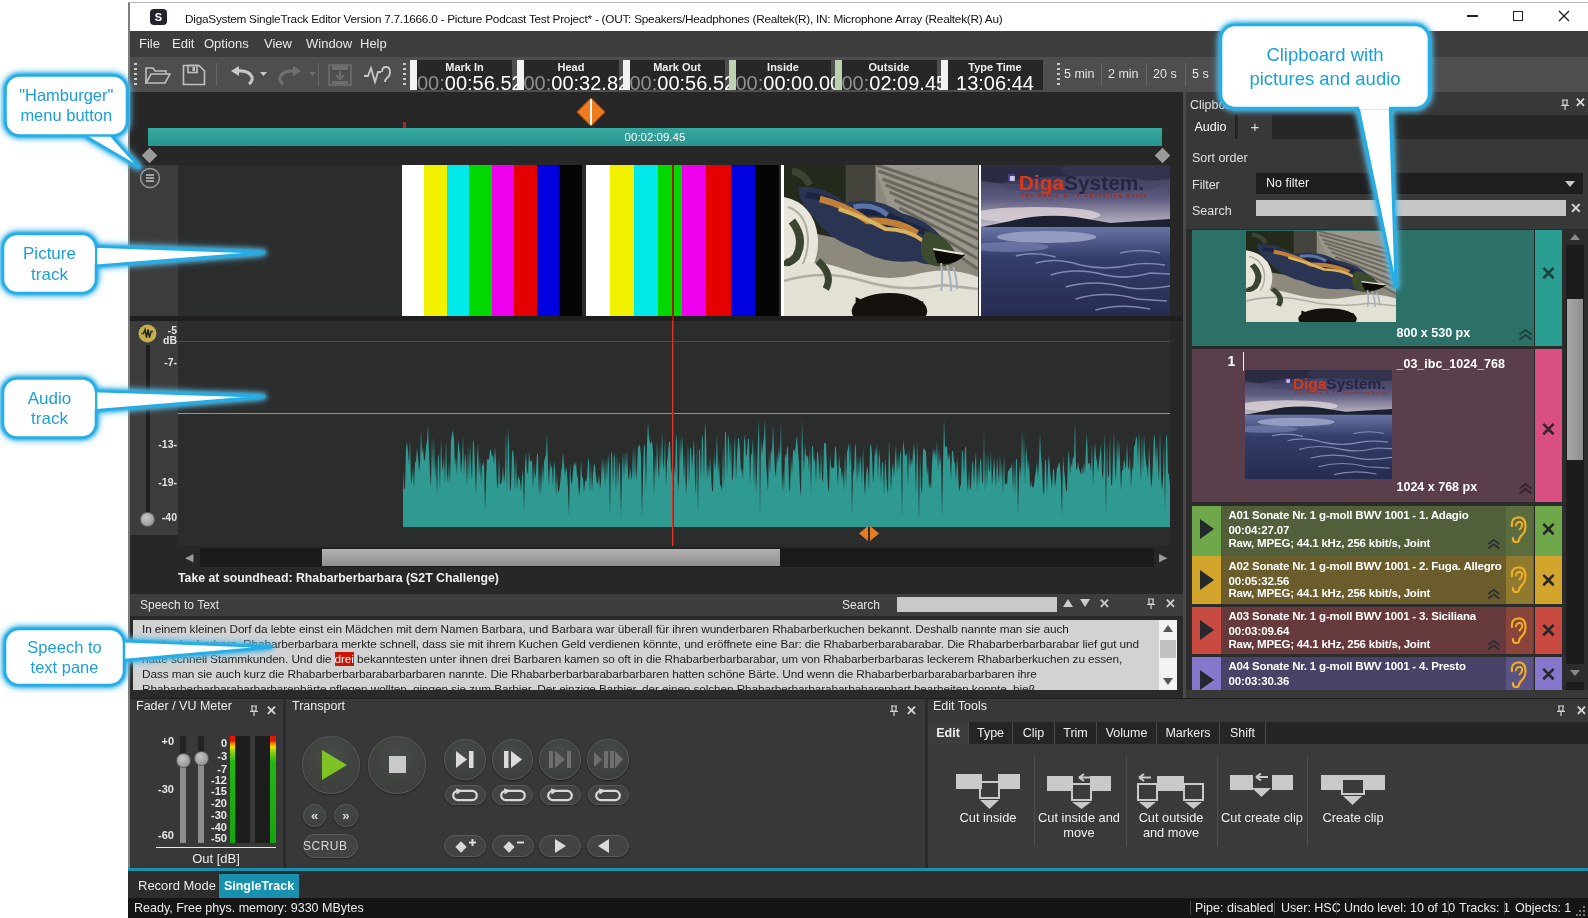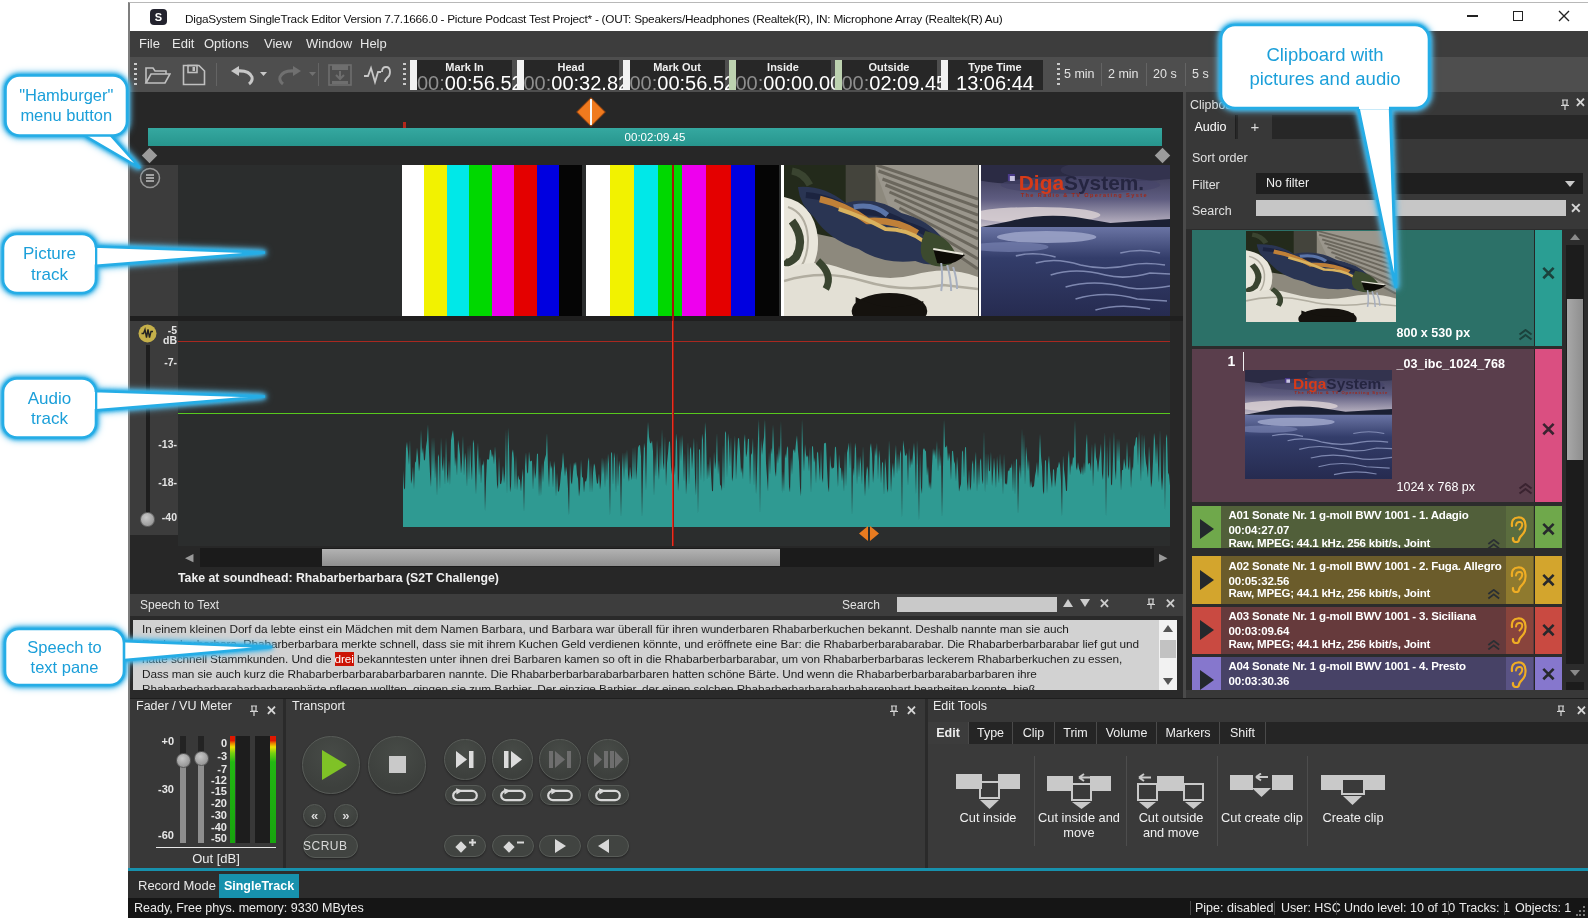--- a/index.html
+++ b/index.html
@@ -249,21 +249,21 @@
         </svg></div>
     </div>
     <div class="abs" style="left:0;top:224px;width:1053px;height:5px;background:#1f1f1f"></div>
     <div class="gutter" style="top:229px;height:214px"></div>
     <div class="lane" style="top:229px;height:225px"></div>
     <div class="abs" style="left:0;top:231.8px;width:47px;text-align:right;font-size:10.5px;font-weight:bold;color:#e3e3e3">-5</div>
     <div class="abs" style="left:0;top:241.5px;width:47px;text-align:right;font-size:10.5px;font-weight:bold;color:#e3e3e3">dB</div>
     <div class="abs" style="left:0;top:263.5px;width:47px;text-align:right;font-size:10.5px;font-weight:bold;color:#e3e3e3">-7-</div>
     <div class="abs" style="left:0;top:297.5px;width:47px;text-align:right;font-size:10.5px;font-weight:bold;color:#e3e3e3">-9-</div>
     <div class="abs" style="left:0;top:345.5px;width:47px;text-align:right;font-size:10.5px;font-weight:bold;color:#e3e3e3">-13-</div>
-    <div class="abs" style="left:0;top:383.5px;width:47px;text-align:right;font-size:10.5px;font-weight:bold;color:#e3e3e3">-18-</div>
+    <div class="abs" style="left:0;top:383.5px;width:47px;text-align:right;font-size:10.5px;font-weight:bold;color:#e3e3e3">-19-</div>
     <div class="abs" style="left:0;top:418.5px;width:47px;text-align:right;font-size:10.5px;font-weight:bold;color:#e3e3e3">-40</div>
     <div class="abs" style="left:16px;top:253px;width:3.5px;height:171px;background:#1e1e1e"></div>
     <div class="abs" style="left:10px;top:419.5px;width:15px;height:15px;border-radius:50%;background:radial-gradient(circle at 40% 35%,#c9c9c9,#8a8a8a);border:1px solid #666"></div>
     <svg class="abs" style="left:7.5px;top:231.5px" width="19" height="19" viewBox="0 0 19 19">
       <circle cx="9.5" cy="9.5" r="9" fill="#c5b04a"></circle>
       <path d="M3.5,9.5 h2 l1.5,-4 1.5,8 1.5,-8 1.5,8 1.5,-6 h2" fill="none" stroke="#222" stroke-width="1.4"></path>
     </svg>
     <div class="abs" style="left:48px;top:248.5px;width:992px;height:1.5px;background:#a82820"></div>
     <div class="abs" style="left:48px;top:320.5px;width:992px;height:1.5px;background:#58c91e"></div>
     <svg class="abs" style="left:273px;top:229px" width="768" height="206" viewBox="0 0 768 206">
@@ -403,26 +403,26 @@
 <path d="M35,91 q18,-5 40,1" fill="none"></path>
 <path d="M140,88 q20,-5 40,0" fill="none"></path>
 </g>
 <g font-family="Liberation Sans,sans-serif">
 <rect x="51.55" y="11.05" width="6.6499999999999995" height="6.6499999999999995" fill="#4a3a8a"></rect>
 <rect x="53.45" y="12.95" width="4.75" height="4.75" fill="#c8c4e0"></rect>
 <text x="62" y="26.25" font-size="19.95" font-weight="bold" fill="#d63a18">Diga<tspan fill="#252540">System.</tspan></text>
 <text x="64" y="32.9" font-size="5.319999999999999" font-weight="bold" fill="#a02818" letter-spacing="1.3299999999999998">The Radio &amp; TV Operating Syste</text>
 </g>
           </svg></div>
-        <div class="abs" style="left:205px;top:131px;font-size:12.5px;font-weight:normal;color:#fff">1024 x 768 px</div>
+        <div class="abs" style="left:205px;top:131px;font-size:12.5px;font-weight:bold;color:#fff">1024 x 768 px</div>
         <svg class="abs" style="left:326px;top:134px" width="15" height="12" viewBox="0 0 15 12">
           <path d="M1.5,5.5 L7.5,1 L13.5,5.5 M1.5,10.5 L7.5,6 L13.5,10.5" stroke="#3a2330" stroke-width="2" fill="none"></path>
         </svg>
       </div>
-      <div class="cliprow" style="top:276.5px;height:42px;background:#515f3a">
+      <div class="cliprow" style="top:276.5px;height:51px;background:#515f3a">
         <div class="abs" style="left:0;top:0;width:29.5px;height:100%;background:#6fa84b"></div>
         <div class="abs" style="left:8px;top:13.75px;width:0;height:0;border-top:10px solid transparent;border-bottom:10px solid transparent;border-left:14px solid #23282c"></div>
         <div class="abs" style="left:37px;top:3.5px;font-size:11.5px;font-weight:bold;color:#fff;white-space:nowrap;letter-spacing:-0.2px">A01 Sonate Nr. 1 g-moll BWV 1001 - 1. Adagio</div>
         <div class="abs" style="left:37px;top:18.5px;font-size:11.5px;font-weight:bold;color:#fff;letter-spacing:-0.1px">00:04:27.07</div>
         <div class="abs" style="left:37px;top:31px;font-size:11.5px;font-weight:bold;color:#fff;white-space:nowrap;letter-spacing:-0.2px">Raw, MPEG; 44.1 kHz, 256 kbit/s, Joint</div>
         <svg class="abs" style="left:295px;top:33px" width="13.5" height="10.8" viewBox="0 0 15 12">
           <path d="M1.5,5.5 L7.5,1 L13.5,5.5 M1.5,10.5 L7.5,6 L13.5,10.5" stroke="#2a2f33" stroke-width="2" fill="none"></path>
         </svg>
         <div class="abs" style="left:314px;top:0;width:27px;height:100%;background:#5b6d3e"></div>
         <svg class="abs" style="left:318px;top:10px" width="18" height="27" viewBox="0 0 18 27">

